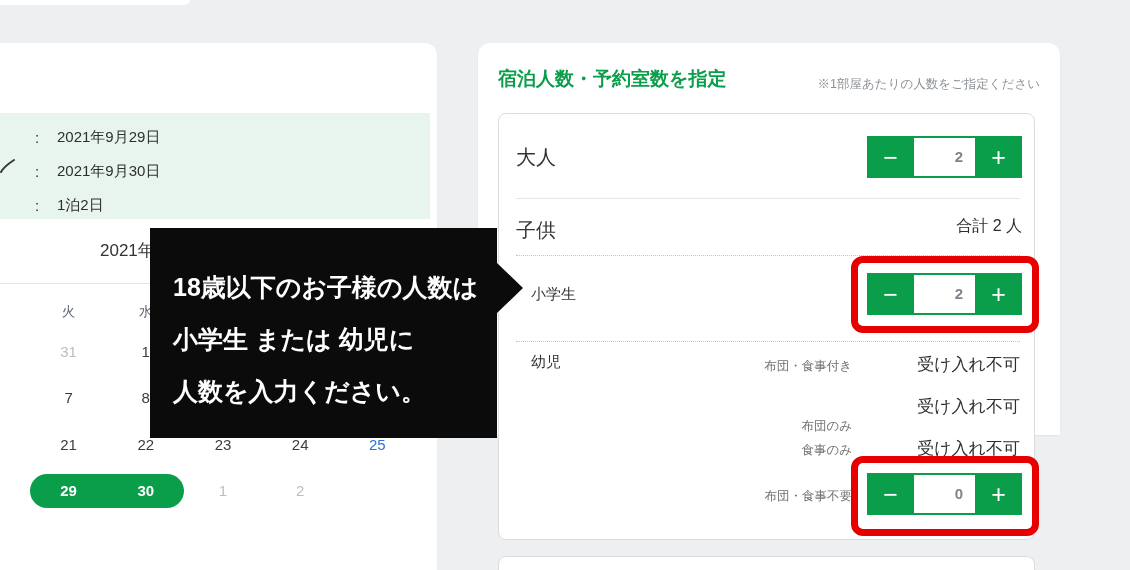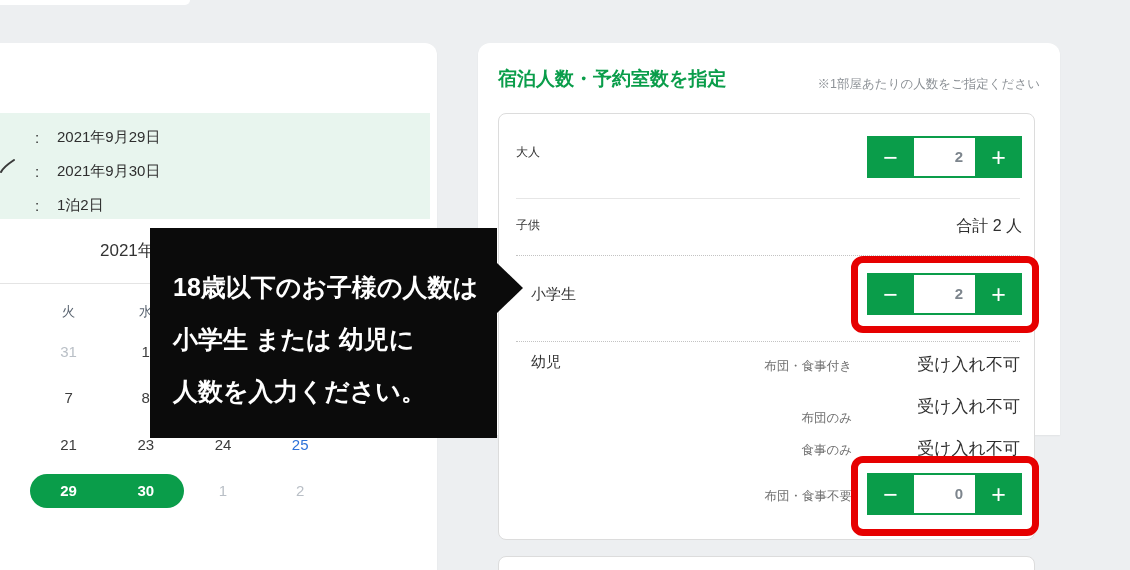--- a/index.html
+++ b/index.html
@@ -38,21 +38,21 @@
   .cal-cell.sel-start .cell-inner,.cal-cell.sel-end .cell-inner{background:var(--green);color:#fff;font-weight:bold;}
   .cal-cell.sel-start .cell-inner{border-radius:17px 0 0 17px;}
   .cal-cell.sel-end .cell-inner{border-radius:0 17px 17px 0;}
 
   
   .panel-title{position:absolute;left:20px;top:23px;font-size:19px;font-weight:bold;color:var(--green);}
   .panel-note{position:absolute;right:20px;top:33px;font-size:12.5px;color:#8d9297;}
   .guest-box{position:absolute;left:20px;top:70px;width:537px;height:427px;border:1px solid #dcdcdc;border-radius:8px;background:#fff;}
   .next-box{position:absolute;left:20px;top:513px;width:537px;height:60px;border:1px solid #dcdcdc;border-radius:8px;background:#fff;}
 
-  .g-label{position:absolute;font-size:12px;color:#333;}
+  .g-label{position:absolute;font-size:20px;color:#333;}
   .g-sublabel{position:absolute;font-size:15px;color:#333;}
   .opt-label{position:absolute;right:182px;font-size:12.5px;color:#6f6f6f;white-space:nowrap;}
   .opt-status{position:absolute;right:14px;font-size:17px;color:#2f2f2f;white-space:nowrap;}
   .total-label{position:absolute;right:12px;font-size:16px;color:#2f2f2f;}
   .divider-solid{position:absolute;left:17px;right:14px;border-top:1px solid #e6e6e6;}
   .divider-dotted{position:absolute;left:17px;right:14px;border-top:1px dotted #c3c3c3;}
 
   .stepper{position:absolute;width:155px;height:42px;display:flex;}
   .step-btn{width:47px;height:42px;background:var(--green);color:#fff;border:none;font-size:25px;line-height:40px;text-align:center;padding:0;font-family:"Liberation Sans",sans-serif;cursor:pointer;}
   .step-val{flex:1;background:#fff;border-top:2px solid var(--green);border-bottom:2px solid var(--green);text-align:right;padding-right:12px;font-size:15px;font-weight:bold;color:#7d858d;line-height:38px;}
@@ -135,20 +135,23 @@
           </div>
           <div class="cal-cell sat">
             <div class="cell-inner">11</div>
           </div>
         </div>
         <div class="cal-row">
           <div class="cal-cell day">
             <div class="cell-inner">21</div>
           </div>
           <div class="cal-cell day">
+            <div class="cell-inner">22</div>
+          </div>
+          <div class="cal-cell day">
             <div class="cell-inner">23</div>
           </div>
           <div class="cal-cell day">
             <div class="cell-inner">24</div>
           </div>
           <div class="cal-cell sat">
             <div class="cell-inner">25</div>
           </div>
         </div>
         <div class="cal-row">
@@ -195,21 +198,21 @@
         <button class="step-btn">+</button>
       </div>
       <div class="red-highlight" style="left:352px;top:142px;width:188px;height:77px;"></div>
       <div class="divider-dotted" style="top:227px;"></div>
 
       <span class="g-sublabel" style="left:32px;top:239px;">幼児</span>
 
       <span class="opt-label" style="top:244px;">布団・食事付き</span>
       <span class="opt-status" style="top:239px;">受け入れ不可</span>
 
-      <span class="opt-label" style="top:296px;">布団のみ</span>
+      <span class="opt-label" style="top:304px;">布団のみ</span>
       <span class="opt-status" style="top:281px;">受け入れ不可</span>
 
       <span class="opt-label" style="top:328px;">食事のみ</span>
       <span class="opt-status" style="top:323px;">受け入れ不可</span>
 
       <span class="opt-label" style="top:374px;">布団・食事不要</span>
       <div class="stepper" style="left:368px;top:359px;">
         <button class="step-btn">−</button>
         <div class="step-val">0</div>
         <button class="step-btn">+</button>

